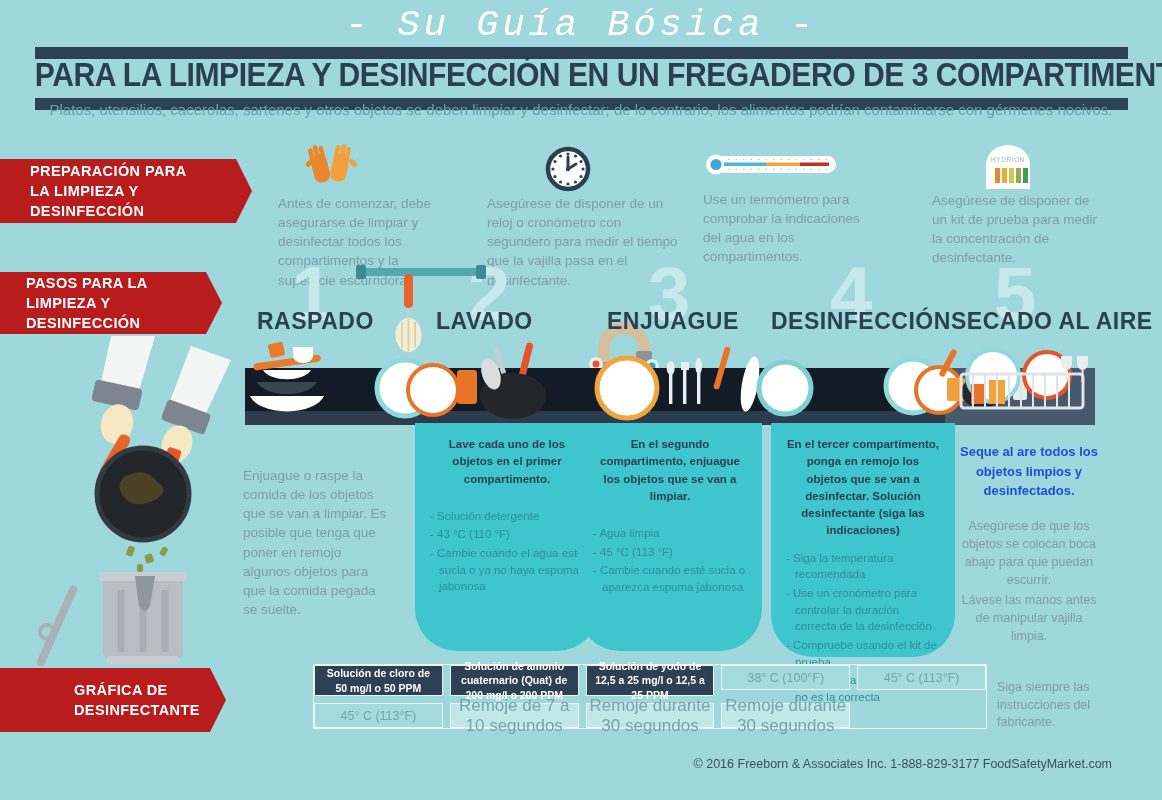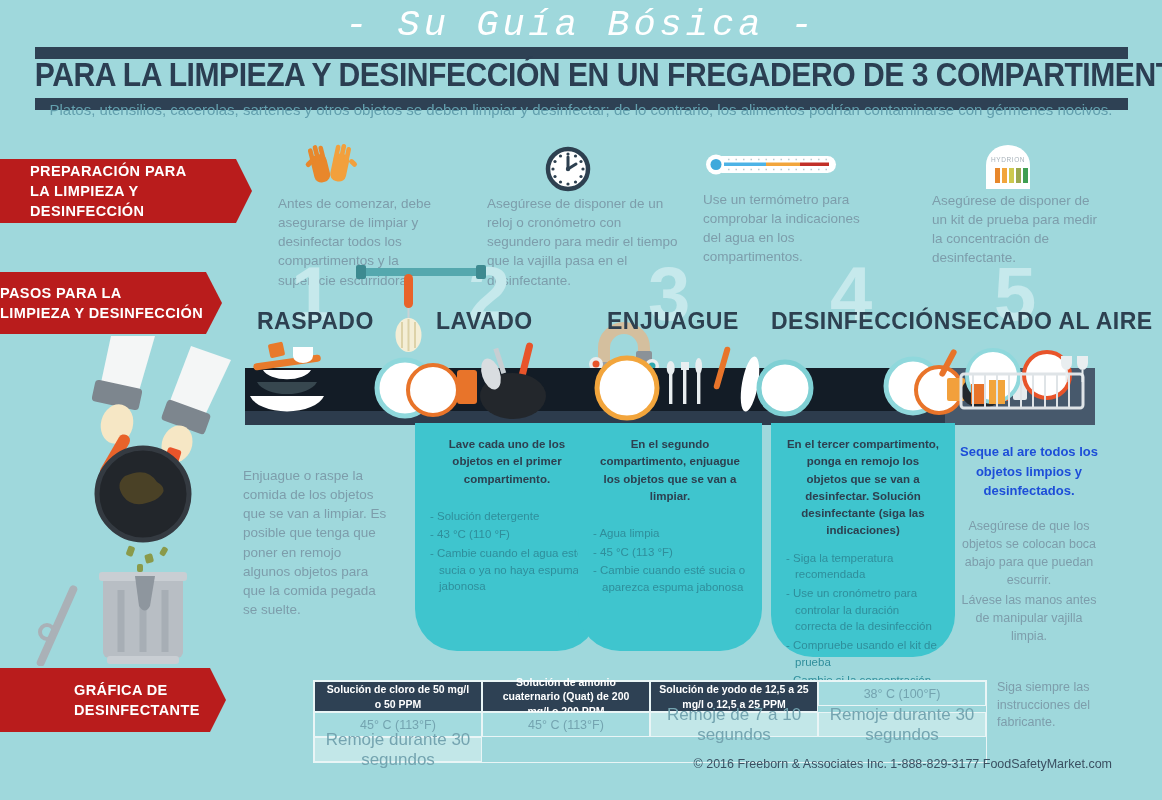--- a/index.html
+++ b/index.html
@@ -15,21 +15,21 @@
   .bar1{top:47px;} .bar2{top:98px;}
   .main-title{top:56px;left:0;width:100%;text-align:center;color:#2b3e52;font-weight:bold;
     font-size:32px;letter-spacing:-0.5px;transform:scale(0.94,1.06);white-space:nowrap;}
   .subtitle{top:101px;left:0;width:100%;text-align:center;color:#63a0ae;font-size:15px;}
 
   
   .banner{background:#b91c1c;color:#ffffff;font-weight:bold;font-size:14.5px;line-height:1.4;
     letter-spacing:0.4px;display:flex;align-items:center;
     clip-path:polygon(0 0,calc(100% - 16px) 0,100% 50%,calc(100% - 16px) 100%,0 100%);}
   .banner-prep{top:159px;left:0;width:252px;height:64px;padding-left:30px;box-sizing:border-box;}
-  .banner-steps{top:272px;left:0;width:222px;height:62px;box-sizing:border-box;}
+  .banner-steps{top:272px;left:0;width:222px;height:62px;padding-left:26px;box-sizing:border-box;}
   .banner-graf{top:668px;left:0;width:226px;height:64px;padding-left:74px;box-sizing:border-box;}
 
   
   .prep-text{color:#7d9dab;font-size:13.5px;line-height:1.42;}
   .pt1{top:194px;left:278px;width:182px;}
   .pt2{top:194px;left:487px;width:196px;}
   .pt3{top:190px;left:703px;width:170px;}
   .pt4{top:191px;left:932px;width:172px;}
 
   
@@ -48,22 +48,22 @@
   .p3 .panel-list{margin-top:10px;}
   .panel-list div{padding-left:9px;text-indent:-9px;margin-bottom:2px;}
 
   
   .raspado-text{top:466px;left:243px;width:144px;color:#7d9dab;font-size:13.5px;line-height:1.42;}
   .secado{top:442px;left:958px;width:142px;text-align:center;}
   .secado-header{color:#1d4ed8;font-weight:bold;font-size:13px;line-height:1.5;}
   .secado-body{margin-top:16px;color:#7d9dab;font-size:12.5px;line-height:1.45;}
 
   
-  .dtable{top:680px;left:313px;width:672px;display:grid;grid-template-columns:1fr 1fr 1fr 1fr;
-    border:1.5px solid #e9f5f6;}
+  .dtable{top:664px;left:313px;width:672px;display:grid;grid-template-columns:1fr 1fr 1fr 1fr 1fr;
+    border:1.5px solid #e9f5f6;gap:7px;}
   .dcell{border:1.5px solid #e9f5f6;display:flex;align-items:center;justify-content:center;
     text-align:center;box-sizing:border-box;}
   .dhead{background:#2e4154;color:#ffffff;font-weight:bold;font-size:10.5px;line-height:1.35;
     height:31px;padding:0 8px;}
   .dtemp{background:#a3dbdf;color:#74a4b0;font-size:12.5px;height:25px;}
   .dtime{background:#c2e7e8;color:#74a4b0;font-size:17px;height:25px;}
   .graf-note{top:679px;left:997px;width:118px;color:#7d9dab;font-size:12.5px;line-height:1.4;}
 
   
   .footer{top:757px;right:50px;color:#3a4f61;font-size:12.5px;}

